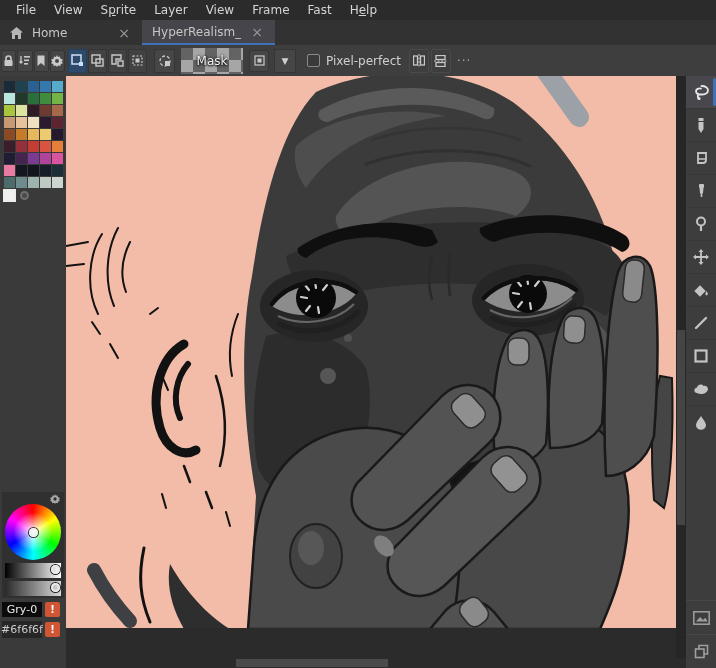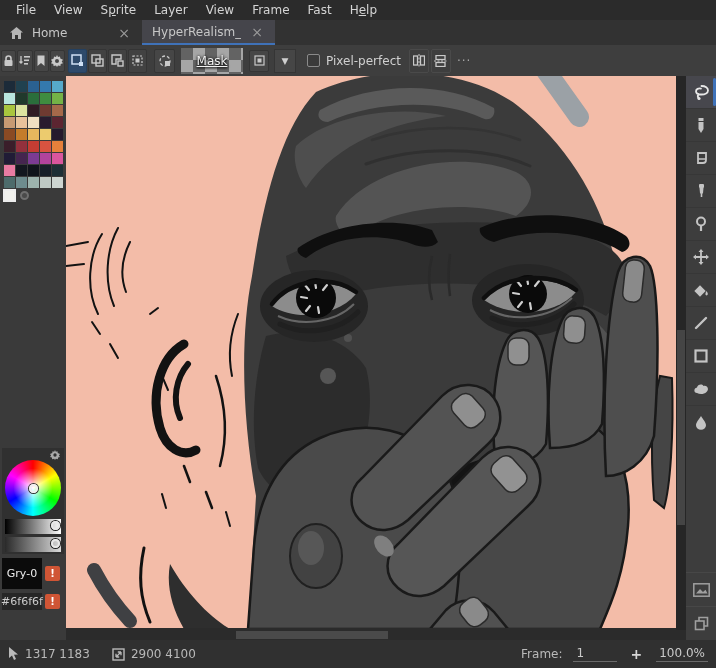--- a/index.html
+++ b/index.html
@@ -29,21 +29,21 @@
           background:#464646; border:1px solid #353535; border-radius:2px; }
   .ctx { display:flex; align-items:center; gap:2px; padding-left:2px; }
   .selmode { display:flex; gap:1px; }
   .selmode .tbtn { width:19px; height:24px; background:#424242; }
   .selmode .tbtn.sel { background:#2e4a6b; border-color:#244060; color:#cfe0f5; }
   .brush-preview { width:62px; height:26px; margin:0 4px; position:relative; display:flex; align-items:center; justify-content:center;
      background:
        linear-gradient(45deg,#a6a6a6 25%,transparent 25%,transparent 75%,#a6a6a6 75%),
        linear-gradient(45deg,#a6a6a6 25%,#636363 25%,#636363 75%,#a6a6a6 75%);
      background-size:24px 24px; background-position:0 0,12px 12px; }
-  .brush-preview span { color:#f2f2f2; font-size:12px; text-shadow:0 1px 2px #000,0 0 3px #000;text-decoration:underline; }
+  .brush-preview span { color:#f2f2f2; font-size:12px; text-shadow:0 1px 2px #000,0 0 3px #000; }
   .dropdown { display:flex; align-items:center; margin:0 3px; }
   .dropdown .value { background:#373737; border:1px solid #2c2c2c; color:#d0d0d0; font-size:12px; height:24px;
       display:flex; align-items:center; padding:0 10px; min-width:92px; }
   .dropdown .arrow { width:22px; height:24px; background:#464646; border:1px solid #353535; display:flex; align-items:center; justify-content:center; color:#cfcfcf; font-size:9px; }
   .checkbox-row { display:flex; align-items:center; gap:6px; margin:0 6px; }
   .checkbox { width:13px; height:13px; background:#3a3a3a; border:1px solid #8a8a8a; border-radius:2px; }
   .checkbox-row .lbl { color:#d0d0d0; font-size:12px; }
   .more-dots { color:#a8a8a8; font-size:12px; letter-spacing:1px; padding:0 4px; }
 
   
@@ -63,21 +63,21 @@
     background:
       radial-gradient(closest-side, #ffffff 0%, rgba(255,255,255,0) 70%),
       conic-gradient(#ff0000,#ffff00,#00ff00,#00ffff,#0000ff,#ff00ff,#ff0000); }
   .wheel-cursor { position:absolute; left:24px; top:24px; width:9px; height:9px; border:2px solid #f0f0f0; border-radius:50%; box-shadow:0 0 0 1px #333; }
   .slider { height:15px; margin:3px 1px 0 1px; position:relative; }
   .slider.value { background:linear-gradient(to right,#000,#fff); }
   .slider.gray  { background:linear-gradient(to right,#2a2a2a,#d9d9d9),
                   linear-gradient(45deg,#9a9a9a 25%,transparent 25%,transparent 75%,#9a9a9a 75%); background-size:100% 100%,10px 10px; }
   .slider .handle { position:absolute; right:1px; top:2px; width:9px; height:9px; border:2px solid #e8e8e8; border-radius:50%; box-shadow:0 0 0 1px #222; }
   .fg-name-row, .fg-hex-row { display:flex; align-items:center; gap:3px; margin-top:4px; }
-  .fg-name { background:#0b0b0b; color:#ececec; font-size:11px; width:40px; height:31px; display:flex; align-items:center; justify-content:center; }
+  .fg-name { background:#0b0b0b; color:#ececec; font-size:11px; width:40px; height:15px; display:flex; align-items:center; justify-content:center; }
   .fg-hex  { background:#262626; color:#cccccc; font-size:11px; width:40px; height:17px; display:flex; align-items:center; justify-content:center; }
   .warn-btn { width:15px; height:15px; background:var(--warning-orange,#d05535); color:#fff; font-size:10px; font-weight:bold;
       display:flex; align-items:center; justify-content:center; border-radius:2px; }
 
   
   .canvas-area { width:620px; position:relative; flex:0 0 auto; background:#2b2b2b; }
   .canvas-svg { position:absolute; left:0; top:0; }
   .vscroll { position:absolute; right:0; top:0; width:10px; bottom:10px; background:#262626; }
   .vscroll .thumb { position:absolute; left:1px; right:1px; top:254px; height:195px; background:#454545; }
   .hscroll { position:absolute; left:0; right:10px; bottom:0; height:10px; background:#2b2b2b; }
@@ -509,34 +509,13 @@
       </div>
       <div class="tool-btn aux">
         <svg width="15" height="15" viewBox="0 0 15 15">
             <rect x="1.5" y="5" width="8.5" height="8.5" fill="none" stroke="currentColor" stroke-width="1.6"></rect>
             <path d="M5 5 V1.5 H13.5 V10 H10" fill="none" stroke="currentColor" stroke-width="1.6"></path>
           </svg>
       </div>
     </div>
   </div>
 
-  <div class="status-bar">
-    <span class="status-item">
-      <svg width="11" height="14" viewBox="0 0 11 14">
-          <path d="M1 0 L1 11 L4 8.5 L6 13 L8 12 L6 7.8 L10 7.5 Z" fill="#b9b9b9"></path>
-        </svg>
-      <span>1317 1183</span>
-    </span>
-    <span class="status-item">
-      <svg width="13" height="13" viewBox="0 0 13 13">
-          <rect x="1" y="1" width="11" height="11" fill="none" stroke="#b9b9b9" stroke-width="1.4"></rect>
-          <path d="M4 9 L9 4 M9 4 h-3.2 M9 4 v3.2 M4 9 h3.2 M4 9 v-3.2" stroke="#b9b9b9" stroke-width="1.3" fill="none"></path>
-        </svg>
-      <span>2900 4100</span>
-    </span>
-    <span class="status-right">
-      <span>Frame:</span>
-      <span class="frame-input">1</span>
-      <span class="plus-btn">+</span>
-      <span class="zoom-input">100.0%</span>
-    </span>
-  </div>
 </div>
 
 </body></html>

